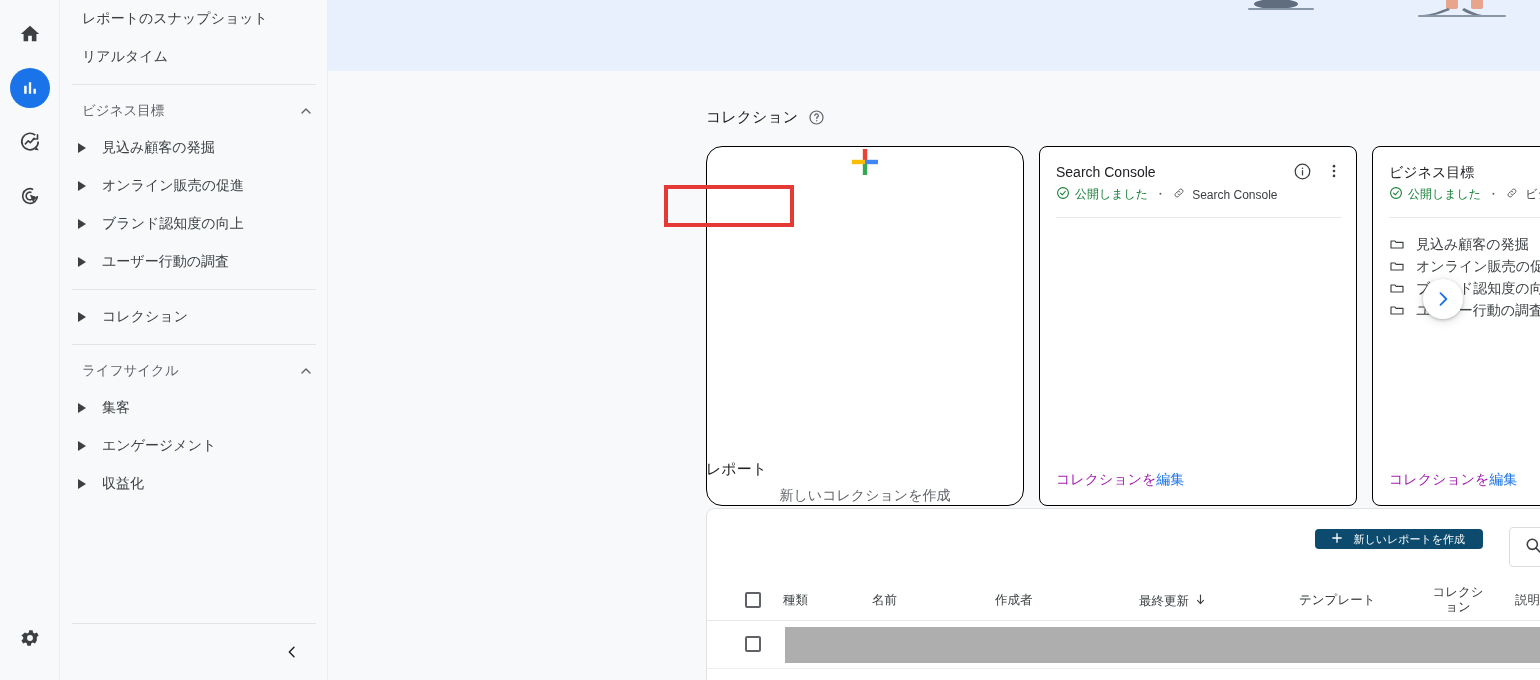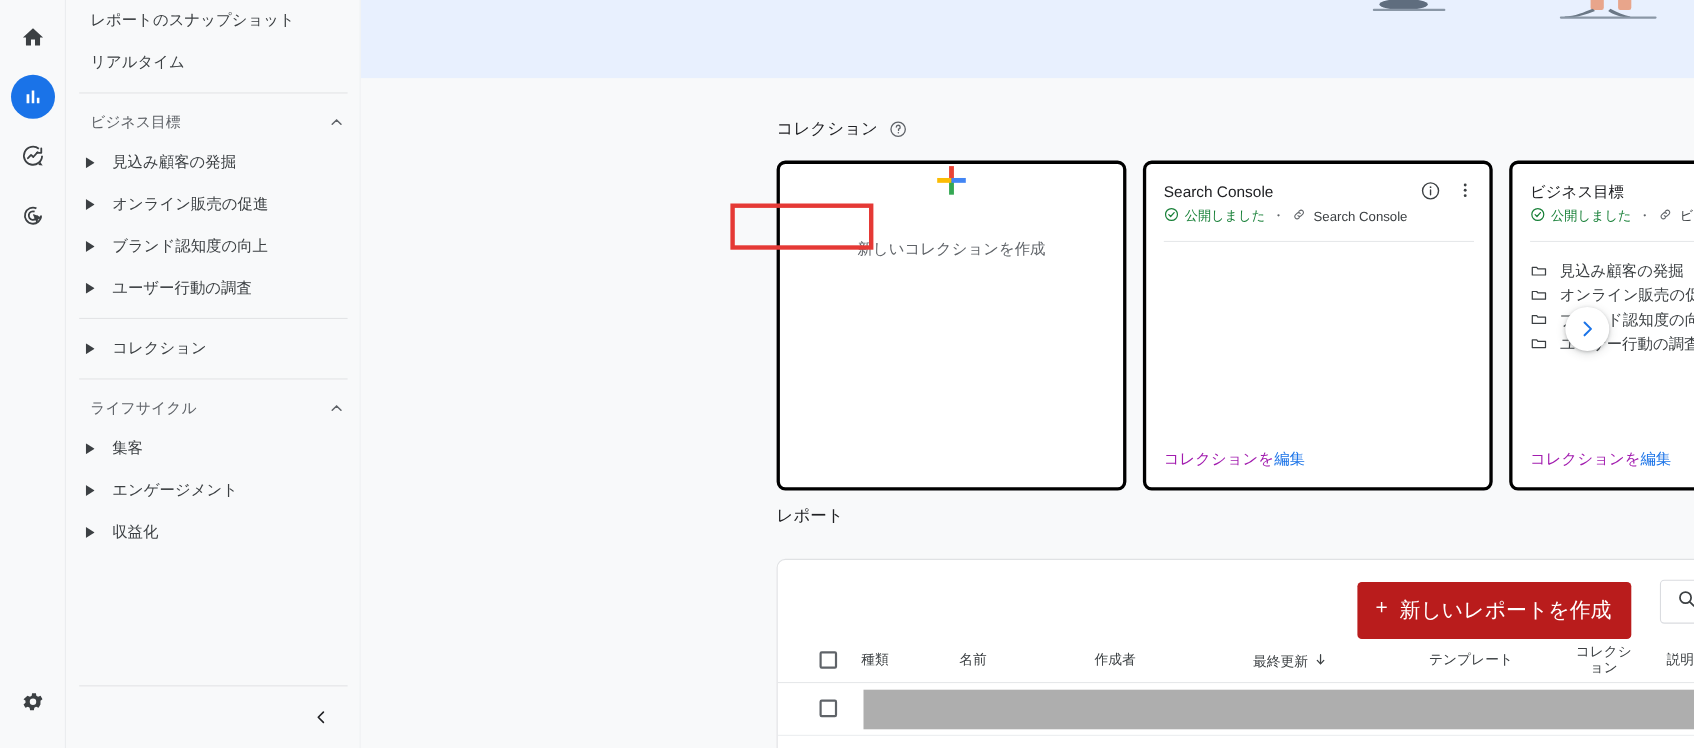--- a/index.html
+++ b/index.html
@@ -116,31 +116,32 @@
   .section-title {
     position: absolute;
     font-size: 15px; color: #202124;
     display: flex; align-items: center; gap: 10px;
   }
   .help-ico { display: flex; align-items: center; }
 
   
   .cards { position: absolute; left: 378px; top: 146px; display: flex; gap: 15px; }
   .card {
-    width: 318px; height: 300px;
+    width: 318px; height: 360px;
     background: #ffffff;
-    border: 3px solid #000000;
+    border: 1px solid #000000;
     border-radius: 8px;
     position: relative;
     flex: 0 0 318px;
   }
   .card.new {
     display: flex; flex-direction: column;
-    align-items: center; justify-content: flex-start;
-    cursor: pointer;
+    align-items: center; justify-content: space-between;
+    cursor: pointer;
+    border-radius: 16px;
   }
   .plus-wrap { margin-bottom: 34px; }
   .new-label { font-size: 14px; color: #5f6368; }
 
   .card-head { padding: 16px 14px 0 16px; position: relative; }
   .card-title { font-size: 14px; color: #202124; line-height: 18px; }
   .card-meta {
     margin-top: 5px;
     display: flex; align-items: center; gap: 6px;
     font-size: 12px; color: #5f6368;
@@ -184,24 +185,24 @@
     position: absolute; left: 378px; top: 508px;
     width: 1108px; height: 200px;
     background: #ffffff;
     border: 1px solid #e0e2e4;
     border-radius: 8px;
     overflow: hidden;
   }
   .panel-toolbar { height: 71px; position: relative; }
   .btn-create {
     position: absolute; right: 330px; top: 20px;
-    height: 52px; padding: 0 18px 0 14px;
-    background: #b91c1c; color: #fff;
+    height: 20px; padding: 0 18px 0 14px;
+    background: #0c4a6e; color: #fff;
     border: none; border-radius: 4px;
-    font-size: 19px; font-family: inherit;
+    font-size: 11px; font-family: inherit;
     display: flex; align-items: center; gap: 8px;
     cursor: pointer;
   }
   .search-box {
     position: absolute; right: 14px; top: 18px;
     width: 290px; height: 40px;
     border: 1px solid #dadce0; border-radius: 4px;
     display: flex; align-items: center; gap: 14px;
     padding: 0 14px;
   }

